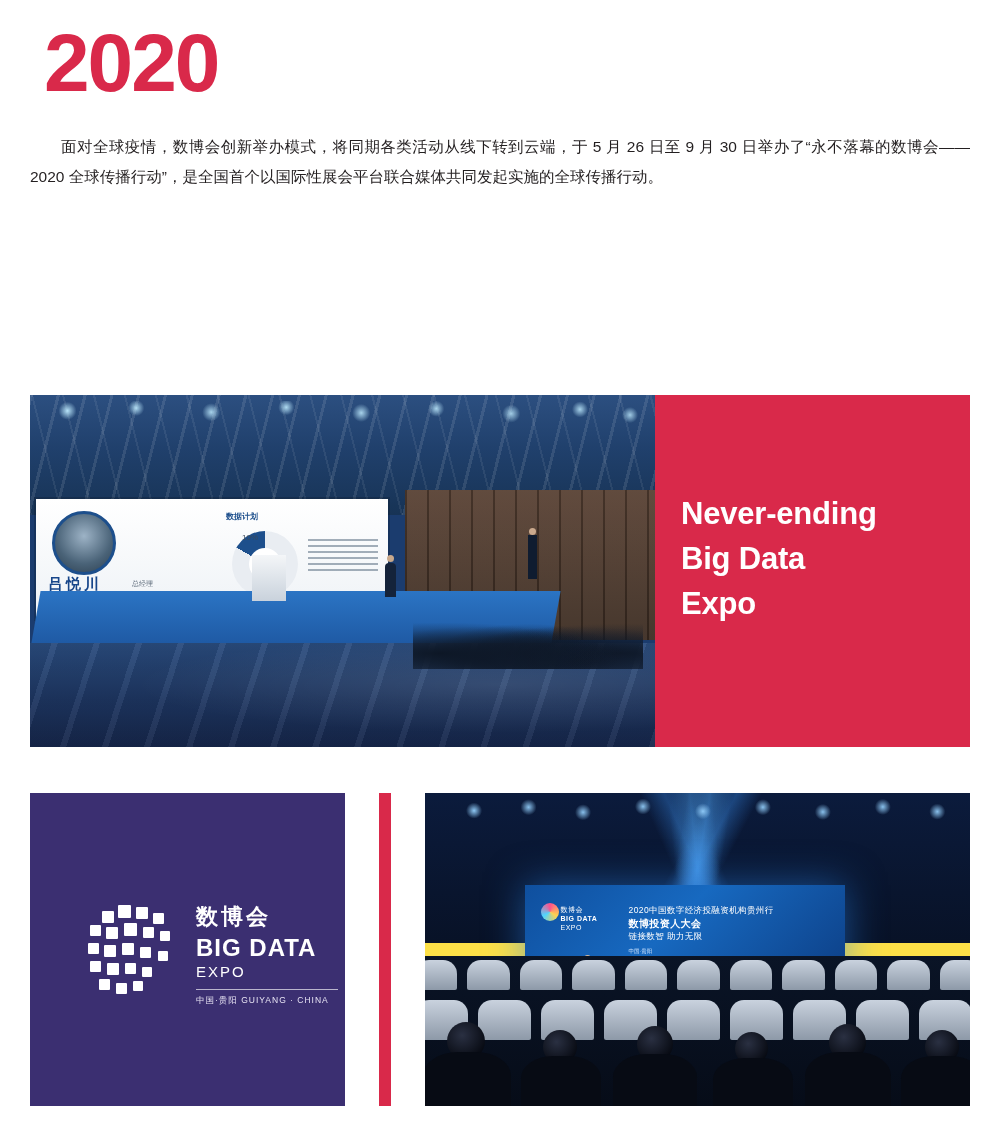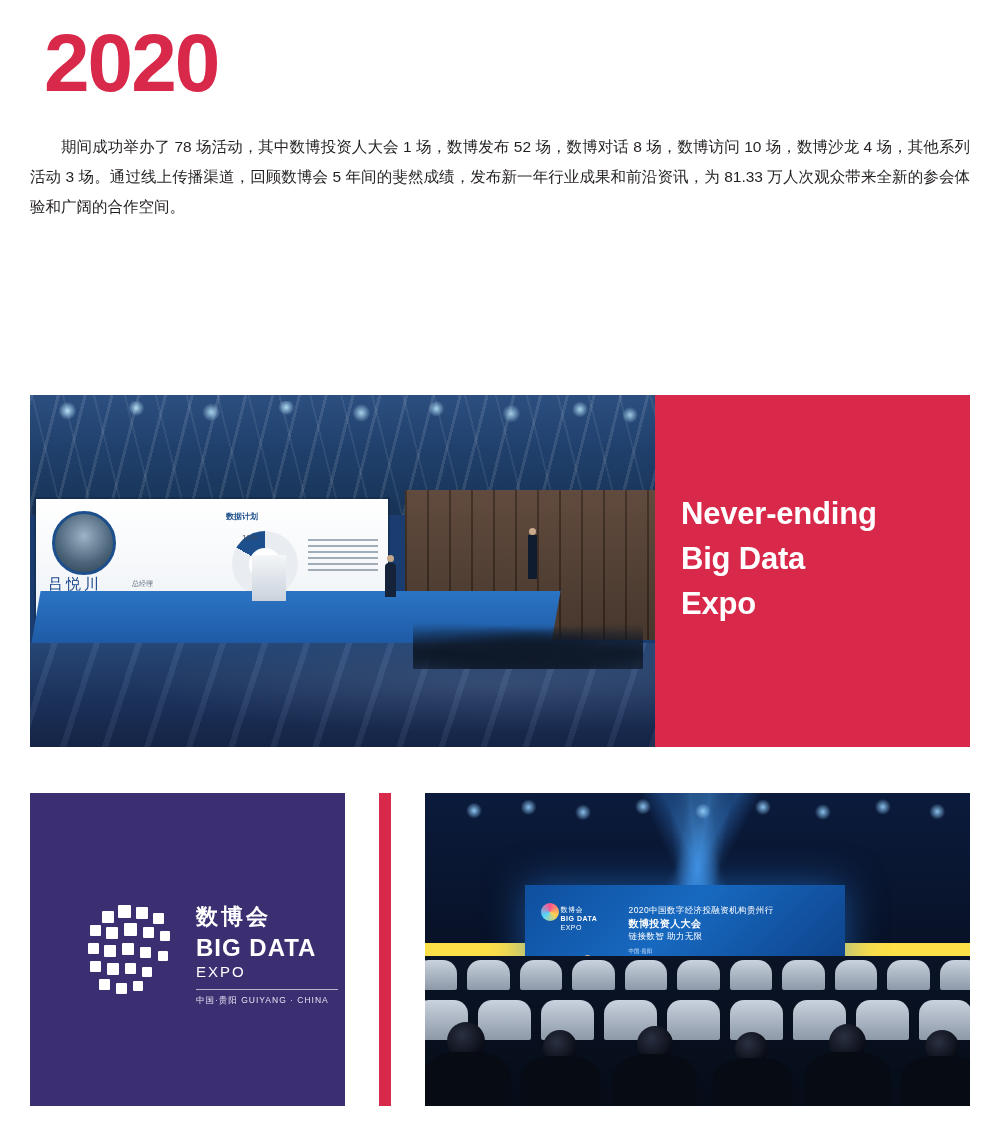--- a/index.html
+++ b/index.html
@@ -108,21 +108,21 @@
     box-shadow: 0 0 0 2px rgba(0,0,0,0.15);
   }
   .scr-avatar {
     position: absolute; left: 16px; top: 12px; width: 58px; height: 58px;
     border-radius: 50%;
     background: radial-gradient(circle at 50% 38%, #9db3c6 0%, #4a6378 60%, #2c3e4e 100%);
     border: 3px solid #1d4f8c;
   }
   .scr-name {
     position: absolute; left: 12px; top: 76px;
-    font-size: 15px; font-weight: normal; color: #17468a; letter-spacing: 3px;
+    font-size: 15px; font-weight: bold; color: #17468a; letter-spacing: 3px;
   }
   .scr-role {
     position: absolute; left: 96px; top: 80px; font-size: 7px; color: #5d6b7a;
   }
   .scr-company {
     position: absolute; left: 12px; top: 96px; font-size: 7.5px; color: #4a5766; letter-spacing: 1px;
   }
   .scr-logo {
     position: absolute; left: 178px; top: 12px; font-size: 8px; color: #1d4f8c; font-weight: bold; margin-left: 12px;
   }
@@ -353,21 +353,21 @@
   }
 </style>
 </head>
 <body>
 
 <div class="page">
 
   <div class="year">2020</div>
 
   <div class="body-copy">
-    <p class="para">期间成功举办了 78 场活动，其中数博投资人大会 1 场，数博发布 52 场，数博对话 8 场，数博访问 10 场，数博沙龙 4 场，其他系列活动 3 场。通过线上传播渠道，回顾数博会 5 年间的斐然成绩，发布新一年行业成果和前沿资讯，为 81.33 万人次观众带来全新的参会体验和广阔的合作空间。</p>
+    <p class="para">面对全球疫情，数博会创新举办模式，将同期各类活动从线下转到云端，于 5 月 26 日至 9 月 30 日举办了“永不落幕的数博会——2020 全球传播行动”，是全国首个以国际性展会平台联合媒体共同发起实施的全球传播行动。</p>
   </div>
 
   <div class="band1">
 
     <div class="photo-hall">
       <div class="hall-ceiling"></div>
       <div class="hall-lights"></div>
       <div class="hall-wall-right"></div>
 
       <div class="hall-screen">

